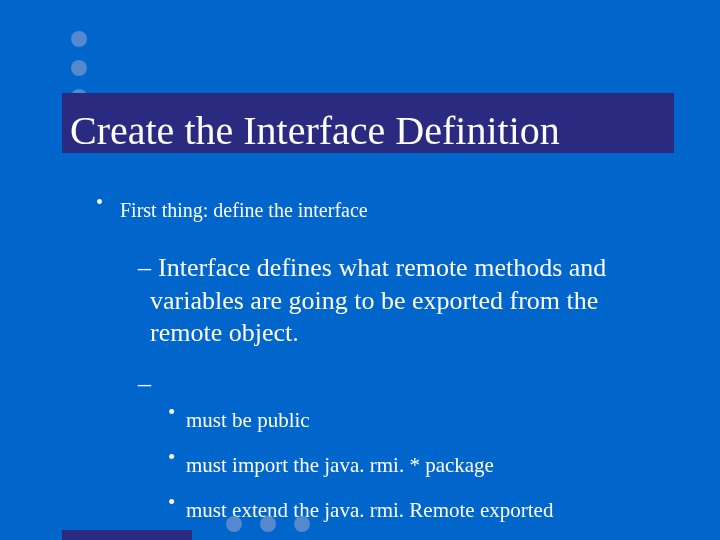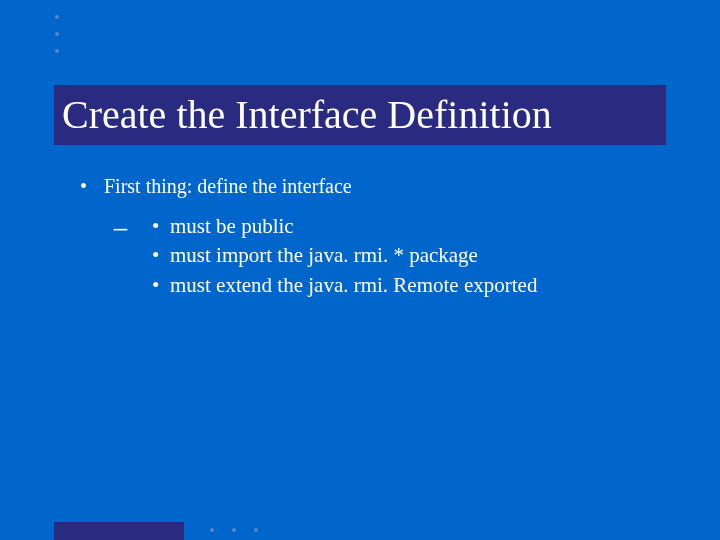--- a/index.html
+++ b/index.html
@@ -1,15 +1,15 @@
 <!DOCTYPE html>
 <html><head>
 <meta charset="utf-8">
 <style>
-  * { margin: 0; padding: 0; box-sizing: border-box; }
+  * { margin: 0; padding: 8px; box-sizing: border-box; }
   html, body { width: 720px; height: 540px; overflow: hidden; }
   body {
     background: #0066cc;
     font-family: "Times New Roman", Times, serif;
     color: #ffffff;
     position: relative;
   }
   .dots-top {
     position: absolute;
     top: 15px;
@@ -113,21 +113,21 @@
 <div class="dots-top">
   <div class="dot"></div>
   <div class="dot"></div>
   <div class="dot"></div>
 </div>
 
 <div class="title-bar">Create the Interface Definition</div>
 
 <div class="content">
   <div class="level1">First thing: define the interface</div>
-  <div class="level2"><span class="dash">–</span></div>
+  <div class="level2"><span class="dash">–</span><span>Interface defines what remote methods and variables are going to be exported from the remote object.</span></div>
   <div class="level2"><span class="dash">–</span></div>
   <div class="level3-wrap">
     <div class="level3">must be public</div>
     <div class="level3">must import the java. rmi. * package</div>
     <div class="level3">must extend the java. rmi. Remote exported</div>
   </div>
 </div>
 
 <div class="bottom-bar"></div>
 <div class="dots-bottom">

